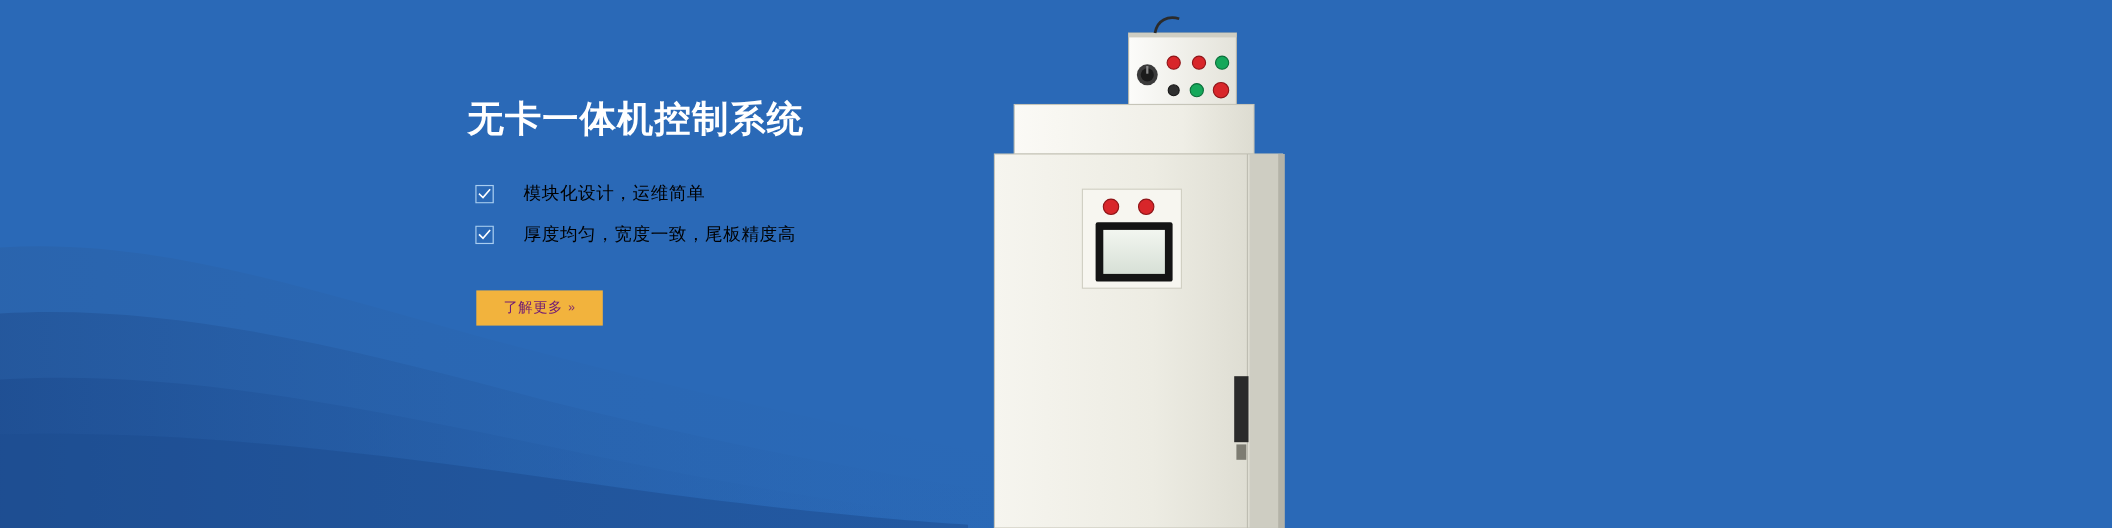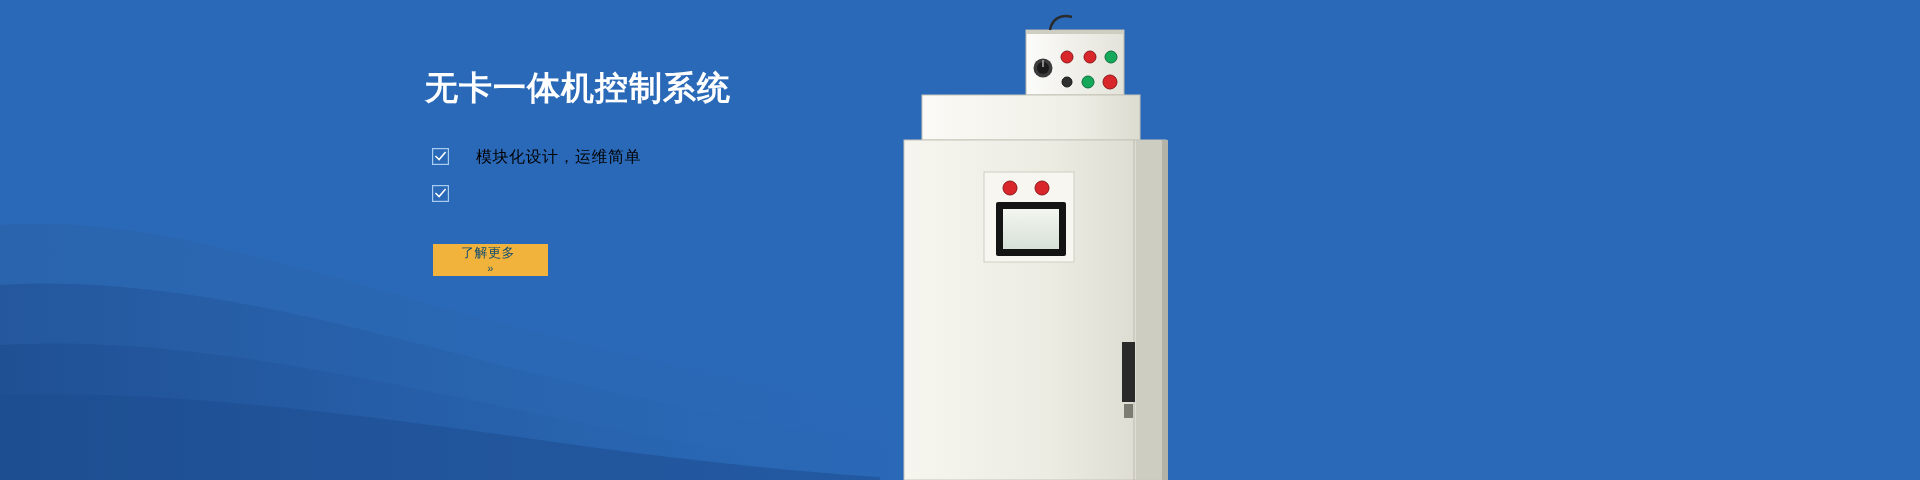--- a/index.html
+++ b/index.html
@@ -26,21 +26,21 @@
     bottom: 0;
     width: 1920px;
     height: 480px;
     pointer-events: none;
   }
 
   
   .content {
     position: absolute;
     left: 425px;
-    top: 68px;
+    top: 88px;
     width: 520px;
     z-index: 5;
   }
 
   .hero-title {
     font-size: 33px;
     font-weight: bold;
     color: #ffffff;
     letter-spacing: 1px;
     line-height: 1.2;
@@ -73,33 +73,33 @@
     font-size: 16px;
     color: #000000;
     line-height: 1;
     letter-spacing: 0.5px;
     white-space: nowrap;
   }
 
   .cta-button {
     display: inline-flex;
     align-items: center;
+    justify-content: center;
     margin-top: 24px;
     margin-left: 8px;
     width: 115px;
     height: 32px;
     background: #f2b33d;
     border: none;
     cursor: pointer;
-    color: #0c4a6e;
+    color: #701a75;
     font-size: 13px;
     font-family: "Liberation Sans", "DejaVu Sans", sans-serif;
     letter-spacing: 0.5px;
     padding: 0;
-    flex-direction: column;
   }
   .cta-label { margin-right: 5px; }
   .cta-arrow { font-size: 11px; opacity: .95; }
 
   
   .machine {
     position: absolute;
     left: 900px;
     top: 0;
     width: 300px;
@@ -146,20 +146,21 @@
         </svg>
         <span class="feature-text">模块化设计，运维简单</span>
       </li>
 
 
       <li class="feature-item">
         <svg class="check-icon" viewBox="0 0 17 17">
           <rect x="0.6" y="0.6" width="15.8" height="15.8" fill="none" stroke="#a8cdf0" stroke-width="1.2"></rect>
           <path d="M4,8.6 L7.1,11.6 L13.1,4.6" fill="none" stroke="#ffffff" stroke-width="1.5" stroke-linecap="square" stroke-linejoin="miter"></path>
         </svg>
+        <span class="feature-text">厚度均匀，宽度一致，尾板精度高</span>
       </li>
 
     </ul>
 
     <button class="cta-button">
       <span class="cta-label">了解更多</span>
       <span class="cta-arrow">»</span>
     </button>
 
   </div>

